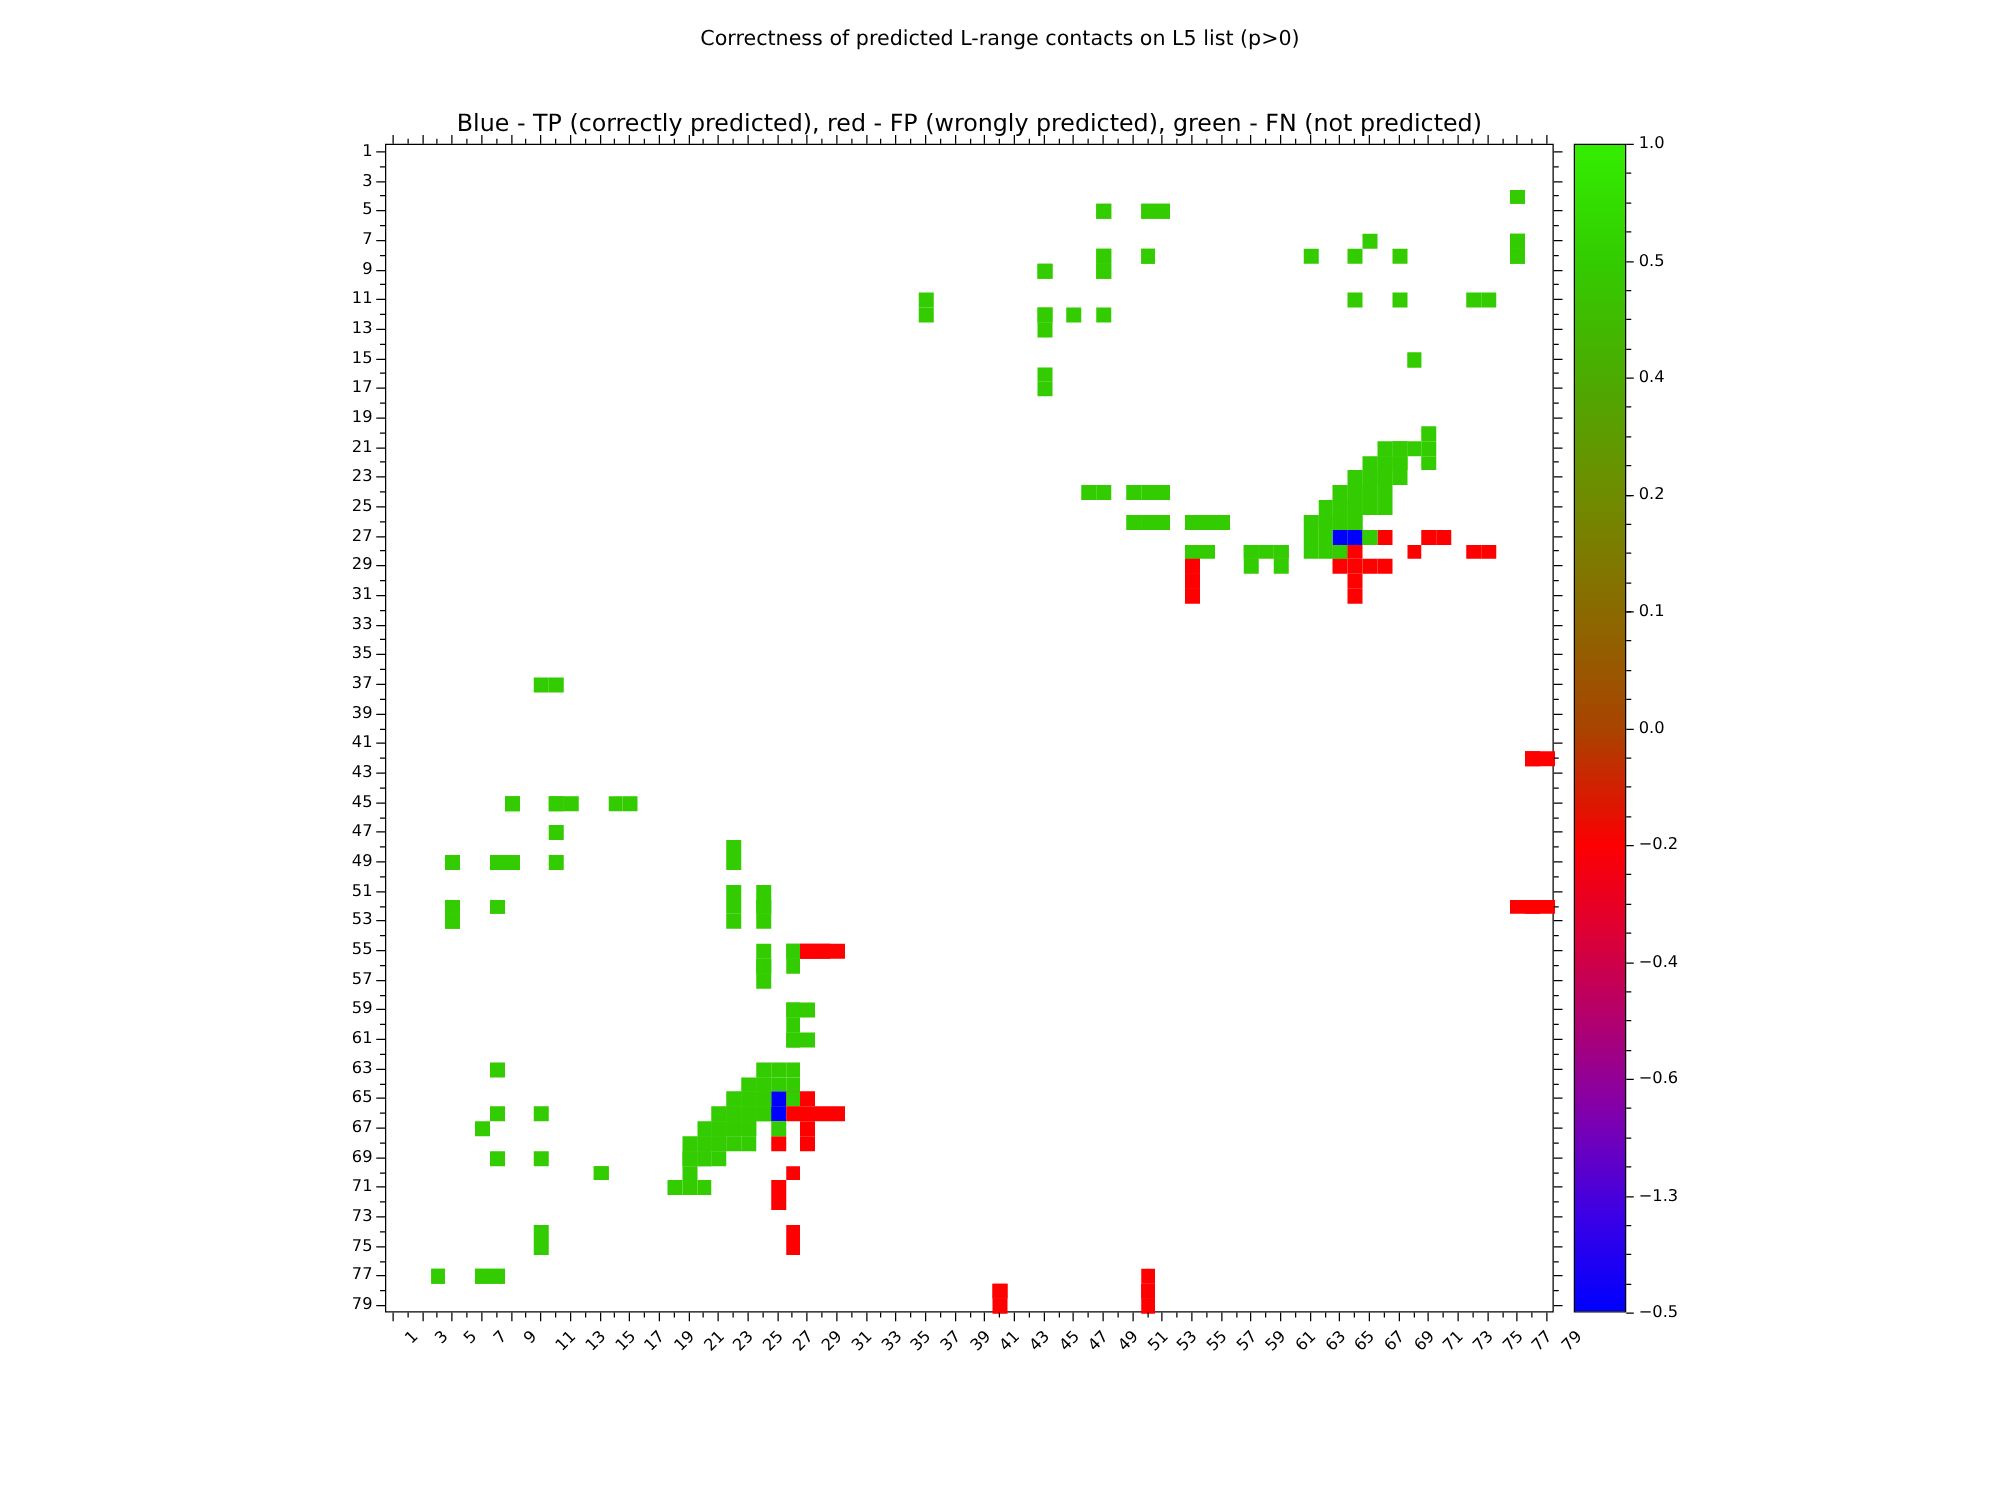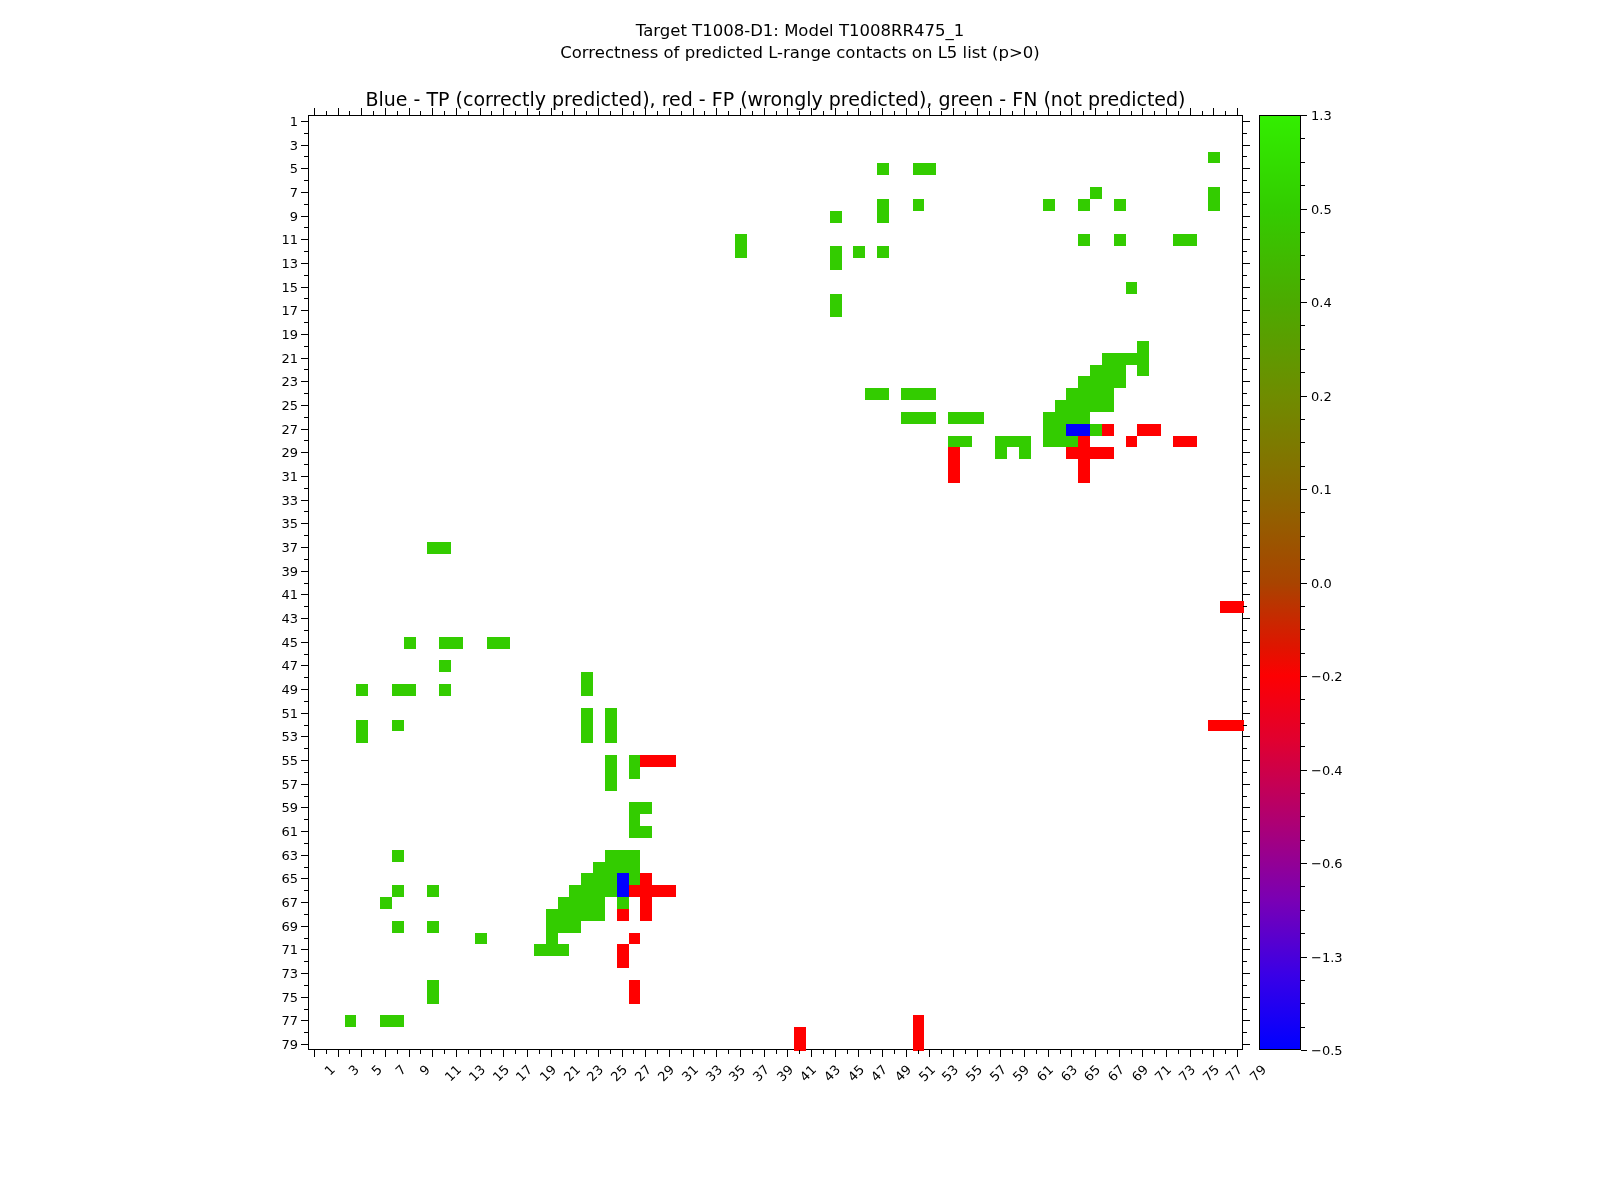--- a/index.html
+++ b/index.html
@@ -143,21 +143,20 @@
     font-size: 13px;
     color: #000;
     transform: translateY(-50%);
     white-space: nowrap;
   }
 </style>
 </head>
 <body>
 
 <div id="title-block">
-  <div class="title-line">Target T1008-D1: Model T1008RR475_1</div>
   <div class="title-line">Correctness of predicted L-range contacts on L5 list (p&gt;0)</div>
 </div>
 
 <div id="axes-title">Blue - TP (correctly predicted), red - FP (wrongly predicted), green - FN (not predicted)</div>
 
 <div id="plot-area">
   <div id="cells-layer">
       <div class="cell" style="left: 568.101px; top: 47.3418px; width: 11.8354px; height: 11.8354px; background: rgb(51, 204, 0);"></div>
       <div class="cell" style="left: 47.3418px; top: 568.101px; width: 11.8354px; height: 11.8354px; background: rgb(51, 204, 0);"></div>
       <div class="cell" style="left: 603.608px; top: 47.3418px; width: 11.8354px; height: 11.8354px; background: rgb(51, 204, 0);"></div>
@@ -828,21 +827,21 @@
     <div class="xlabel" style="left: 1147.4px; top: 1062px;">71</div>
     <div class="xlabel" style="left: 1171.07px; top: 1062px;">73</div>
     <div class="xlabel" style="left: 1194.74px; top: 1062px;">75</div>
     <div class="xlabel" style="left: 1218.41px; top: 1062px;">77</div>
     <div class="xlabel" style="left: 1242.08px; top: 1062px;">79</div>
   </div>
 
 <div id="colorbar-wrap">
   <div id="colorbar-gradient"></div>
 <div class="cb-tick" style="top: 0px;"></div>
-    <div class="cb-label" style="top: 0px;">1.3</div>
+    <div class="cb-label" style="top: 0px;">1.0</div>
     <div class="cb-tick" style="top: 93.5px;"></div>
     <div class="cb-label" style="top: 93.5px;">0.5</div>
     <div class="cb-tick" style="top: 187px;"></div>
     <div class="cb-label" style="top: 187px;">0.4</div>
     <div class="cb-tick" style="top: 280.5px;"></div>
     <div class="cb-label" style="top: 280.5px;">0.2</div>
     <div class="cb-tick" style="top: 374px;"></div>
     <div class="cb-label" style="top: 374px;">0.1</div>
     <div class="cb-tick" style="top: 467.5px;"></div>
     <div class="cb-label" style="top: 467.5px;">0.0</div>

